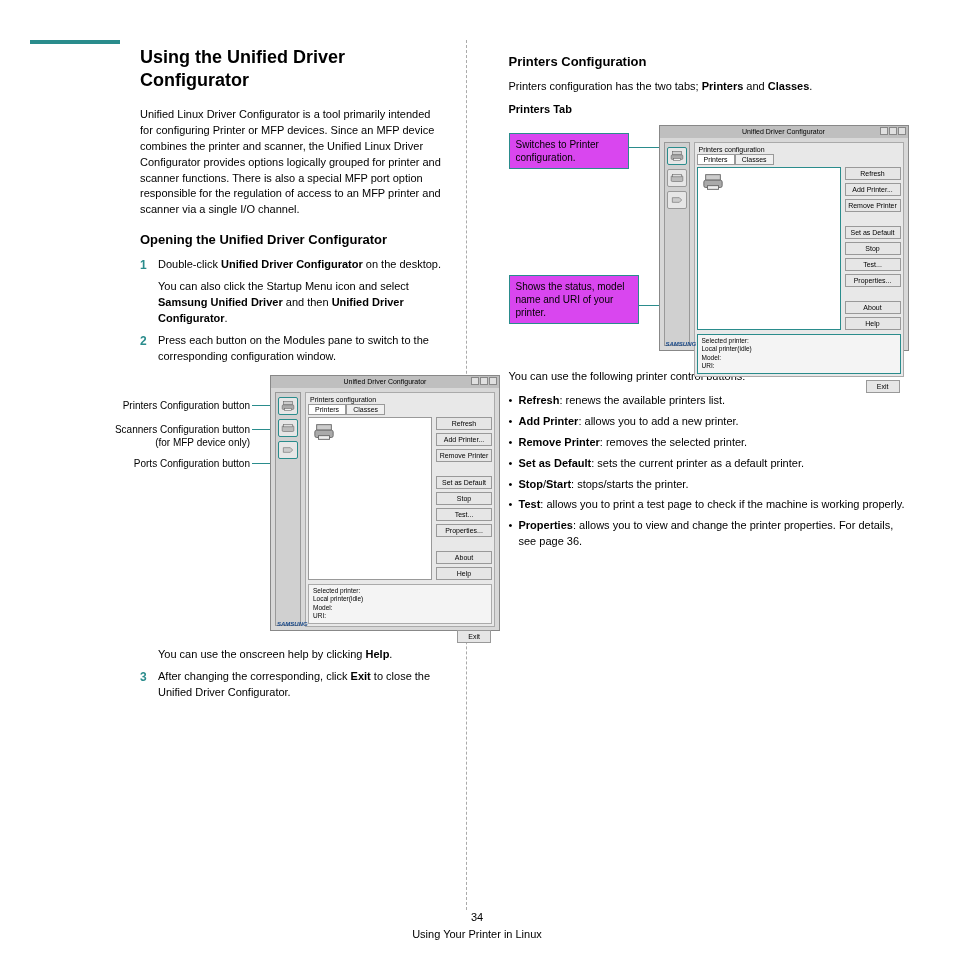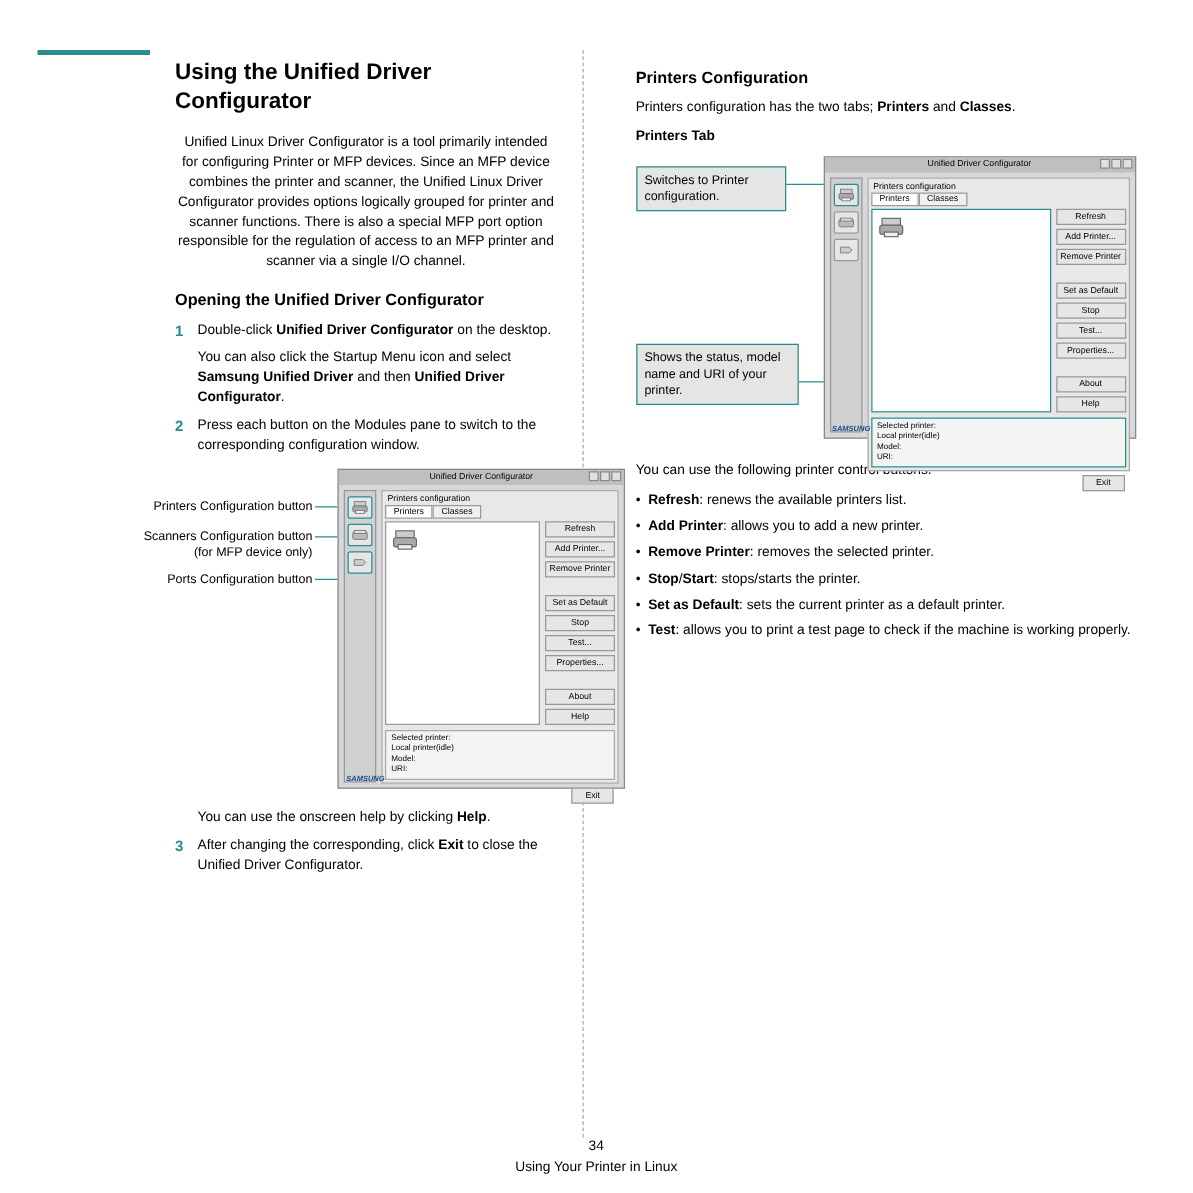--- a/index.html
+++ b/index.html
@@ -14,21 +14,21 @@
     padding: 40px 30px 20px 30px;
   }
   .columns { display: flex; gap: 12px; height: 870px; }
   .col { flex: 1; position: relative; }
   .col-left { padding-left: 10px; padding-right: 20px; border-right: 1px dashed #aaa; }
   .col-right { padding-left: 30px; padding-right: 10px; }
   .teal-rule { border-top: 4px solid #2a8c8c; width: 90px; margin-bottom: 2px; margin-left: -10px; }
   h1 { font-size: 18px; font-weight: bold; margin: 0 0 14px 100px; line-height: 1.3; }
   h2 { font-size: 13px; font-weight: bold; margin: 14px 0 8px 0; line-height: 1.3; }
   h3 { font-size: 11px; font-weight: bold; margin: 8px 0 6px 0; }
-  .para { margin: 0 0 8px 100px; line-height: 1.45; text-align: center; }
+  .para { margin: 0 0 8px 100px; line-height: 1.45; }
   .para-r { margin: 0 0 8px 0; line-height: 1.45; }
   .col-left h2 { margin-left: 100px; }
   ol.steps { list-style: none; margin-left: 100px; }
   ol.steps > li { position: relative; padding-left: 18px; margin-bottom: 6px; line-height: 1.45; }
   ol.steps > li .num { position: absolute; left: 0; top: 0; color: #2a8c8c; font-weight: bold; font-size: 12px; }
   ol.steps > li .sub { margin-top: 6px; }
   ul.bullets { list-style: none; margin: 4px 0 8px 0; }
   ul.bullets li { position: relative; padding-left: 10px; margin-bottom: 5px; line-height: 1.45; }
   ul.bullets li::before { content: "•"; position: absolute; left: 0; top: 0; }
   .b { font-weight: bold; }
@@ -60,21 +60,21 @@
   .printer-icon { width: 22px; height: 20px; }
   .btn-col { width: 56px; display: flex; flex-direction: column; gap: 3px; }
   .btn { background: #e6e6e6; border: 1px solid #999; font-size: 7px; padding: 2px 2px; text-align: center; }
   .btn-gap { height: 8px; }
   .sel-box { margin-top: 4px; background: #f4f4f4; border: 1px solid #aaa; padding: 2px 4px; font-size: 6.5px; line-height: 1.3; }
   .bottom-row { display: flex; justify-content: flex-end; padding: 3px 4px; }
   .exit-btn { background: #e6e6e6; border: 1px solid #999; font-size: 7px; padding: 2px 10px; }
   .logo { position: absolute; left: 6px; bottom: 3px; font-size: 6px; font-style: italic; color: #1a4a8a; font-weight: bold; }
   .callout {
     position: absolute;
-    background: #e5e5e5;
+    background: #d946ef;
     border: 1px solid #2a8c8c;
     font-size: 10px;
     padding: 4px 6px;
     line-height: 1.3;
   }
   .callout-line { position: absolute; background: #2a8c8c; }
   .label-txt { position: absolute; font-size: 10px; text-align: right; line-height: 1.3; }
 </style>
 </head>
 <body>
@@ -291,23 +291,24 @@
         </div>
         <div class="logo">SAMSUNG</div>
       </div>
     </div>
 
     <p class="para-r">You can use the following printer control buttons:</p>
     <ul class="bullets">
       <li><span class="b">Refresh</span><span>: renews the available printers list.</span></li>
       <li><span class="b">Add Printer</span><span>: allows you to add a new printer.</span></li>
       <li><span class="b">Remove Printer</span><span>: removes the selected printer.</span></li>
+      <li><span class="b">Set as Default</span><span>: sets the current printer as a default printer.</span></li>
       <li><span class="b">Stop</span>/<span class="b">Start</span><span>: stops/starts the printer.</span></li>
-      <li><span class="b">Set as Default</span><span>: sets the current printer as a default printer.</span></li>
       <li><span class="b">Test</span><span>: allows you to print a test page to check if the machine is working properly.</span></li>
+      <li><span class="b">Properties</span><span>: allows you to view and change the printer properties. For details, see page 36.</span></li>
     </ul>
   </div>
 </div>
 
 <div class="footer">
   <div>34</div>
   <div>Using Your Printer in Linux</div>
 </div>
 
 </body></html>

